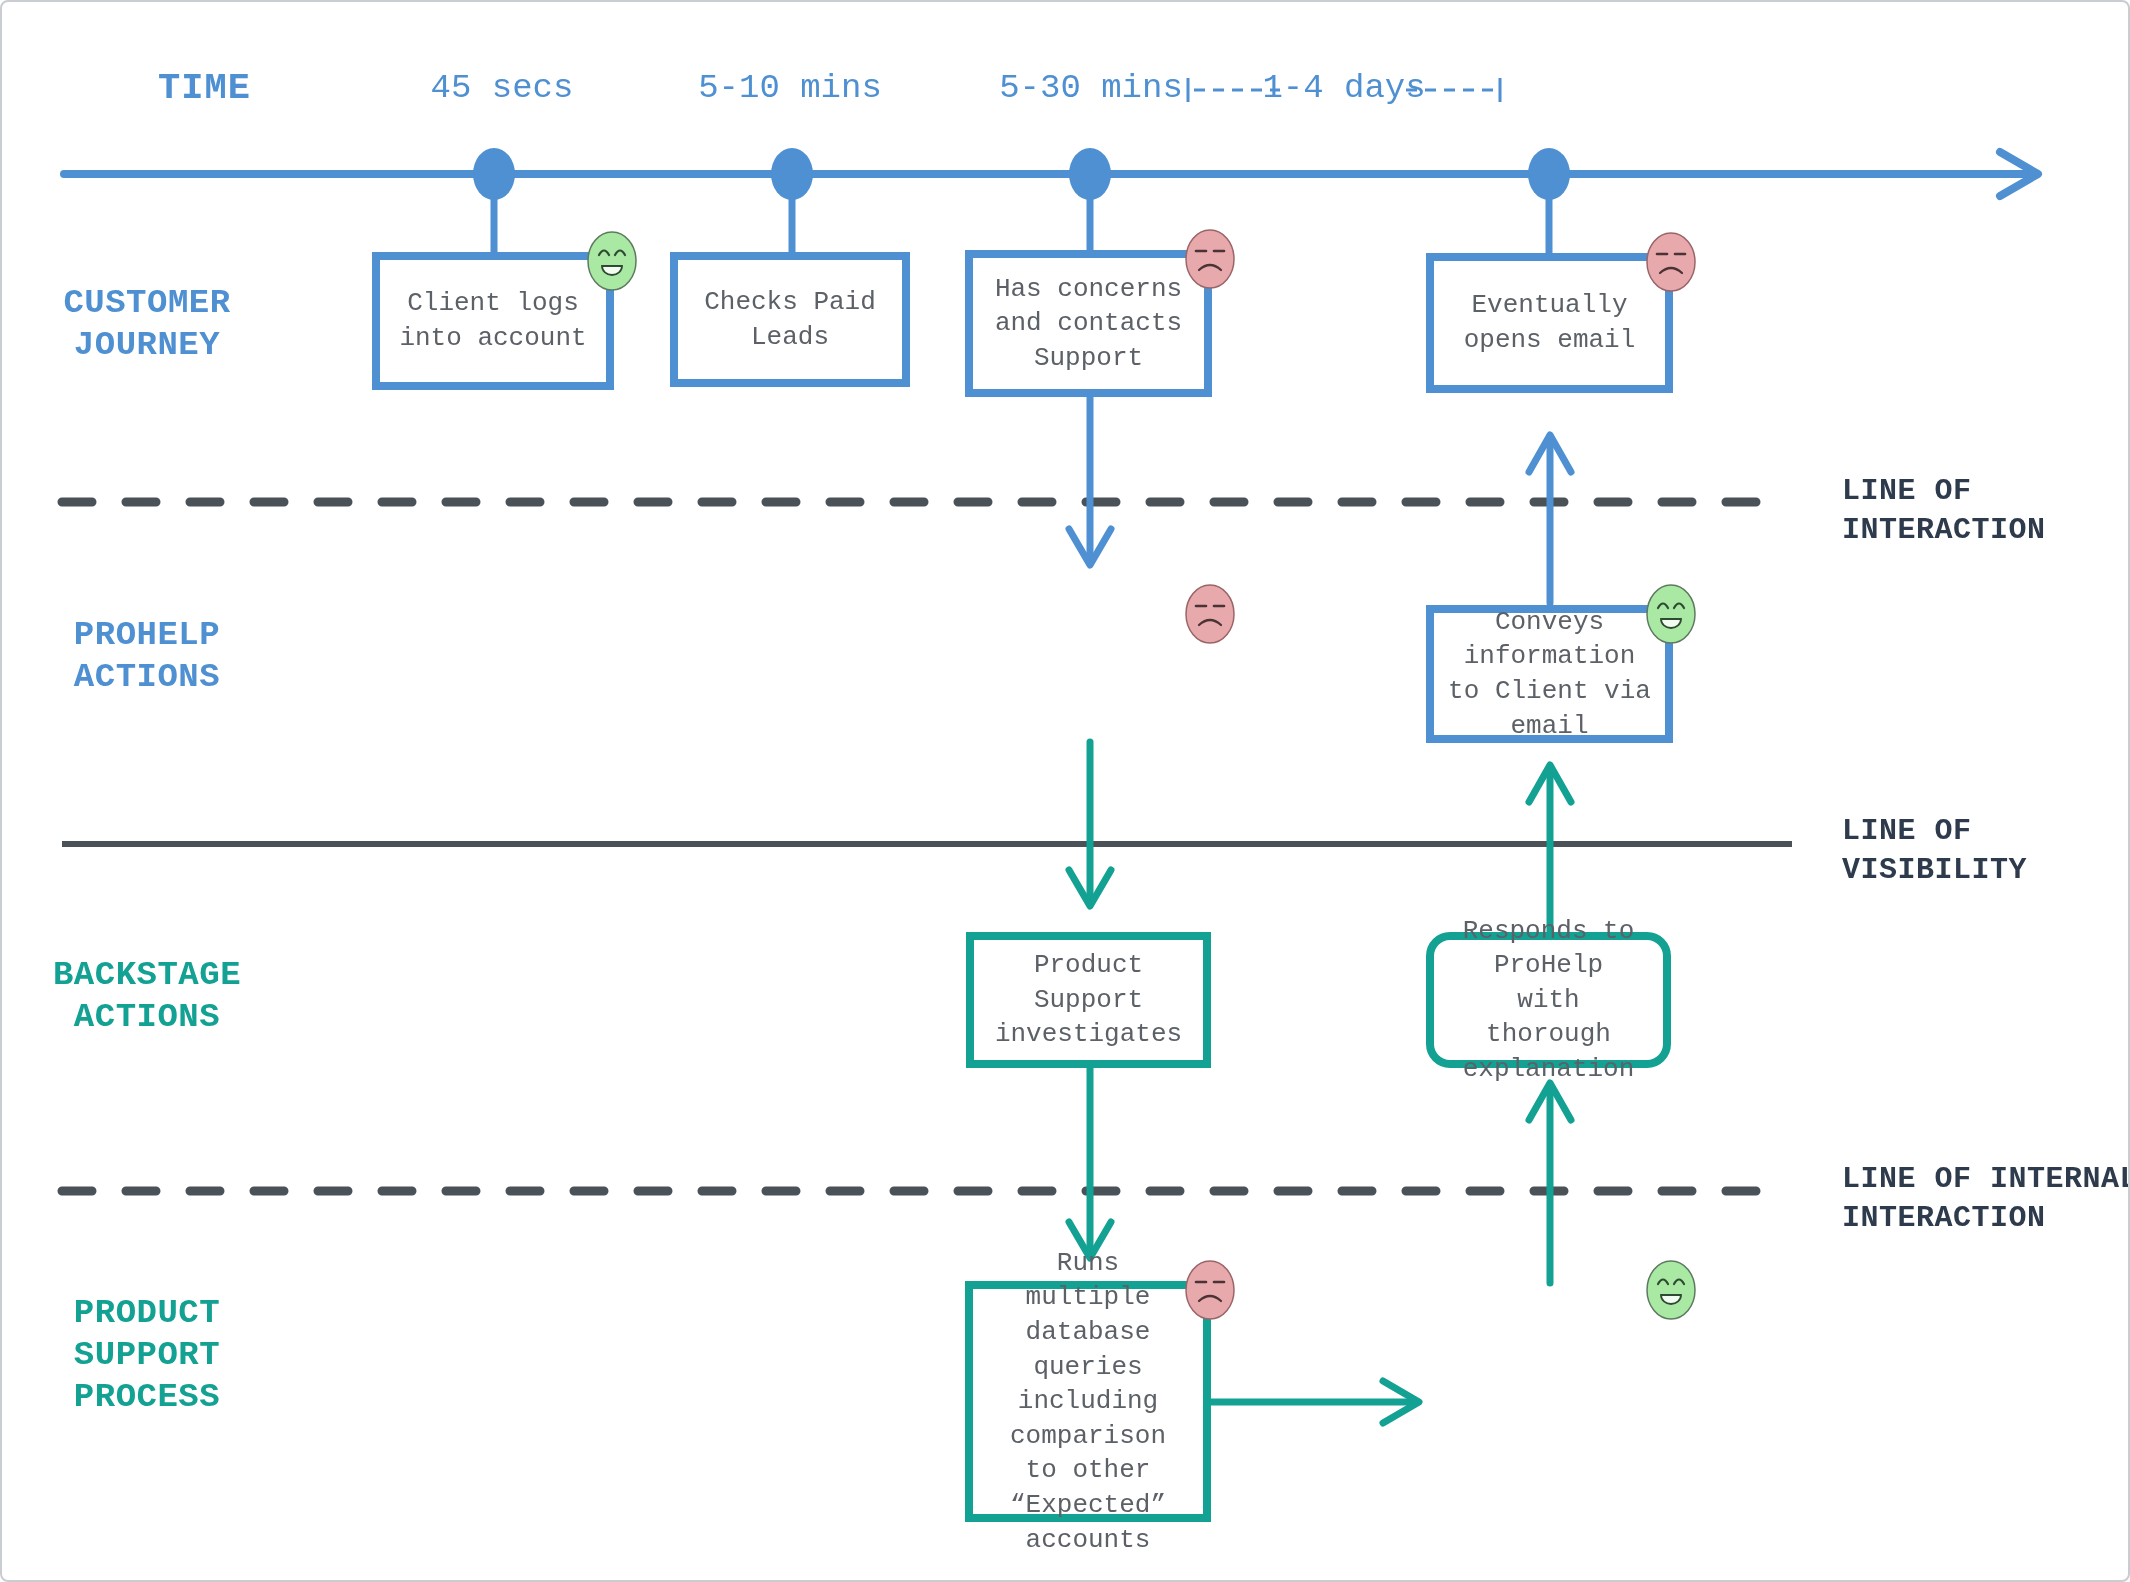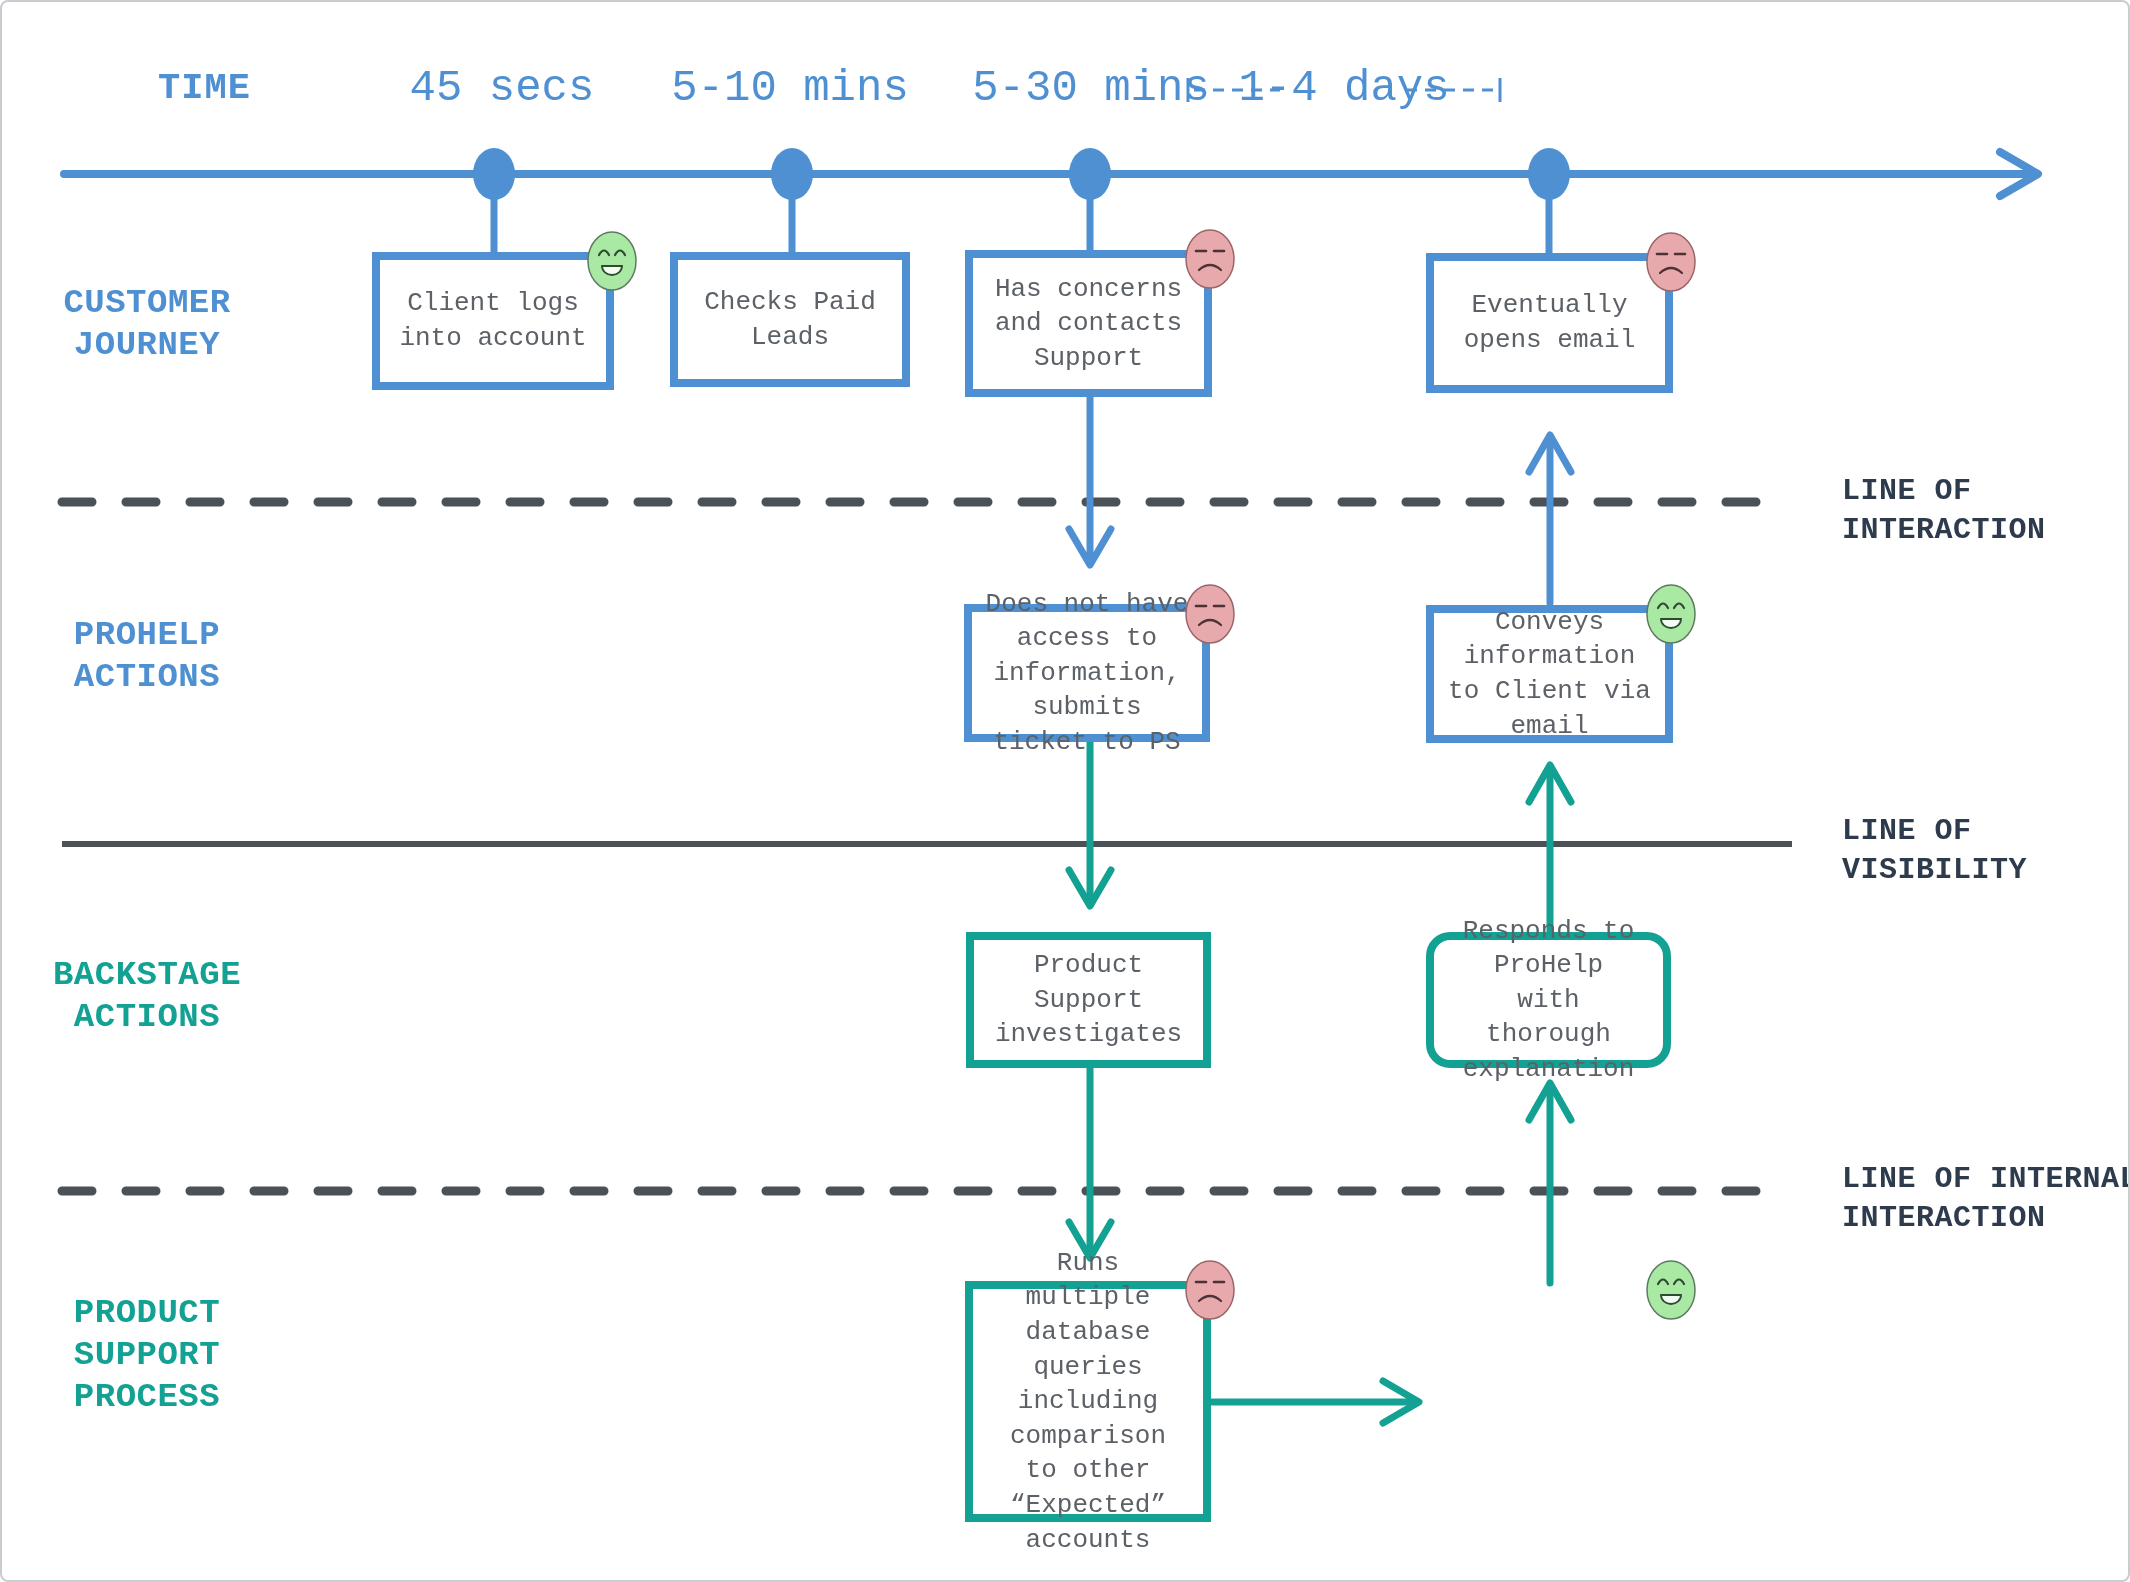--- a/index.html
+++ b/index.html
@@ -4,21 +4,21 @@
 <style>
   html,body{margin:0;padding:0;background:#fff;}
   .canvas{
     position:relative;width:2130px;height:1582px;background:#ffffff;
     border:2px solid #c9cdd1;border-radius:8px;box-sizing:border-box;overflow:hidden;
     font-family:Liberation Mono, monospace;
   }
   .layer{position:absolute;left:0;top:0;}
   .time-label{
     position:absolute;top:64px;height:44px;display:flex;align-items:center;justify-content:center;
-    font-size:44px;color:var(--blue);white-space:nowrap;
+    font-size:34px;color:var(--blue);white-space:nowrap;
   }
   .time-title{font-weight:bold;font-size:37px;letter-spacing:1px;}
   .lane-label{
     position:absolute;left:30px;width:230px;text-align:center;
     font-size:34px;font-weight:bold;line-height:1.24;letter-spacing:.5px;
   }
   .lane-blue{color:var(--blue);}
   .lane-teal{color:var(--teal);}
   .sep-label{
     position:absolute;left:1840px;font-size:30px;font-weight:bold;line-height:1.3;
@@ -123,23 +123,20 @@
   <div class="step step-blue" style="left:668px;top:250px;width:240px;height:135px;">
     <span>Checks Paid Leads</span>
   </div>
   <div class="step step-blue" style="left:963px;top:248px;width:247px;height:147px;">
     <span>Has concerns and contacts Support</span>
   </div>
   <div class="step step-blue" style="left:1424px;top:251px;width:247px;height:140px;">
     <span>Eventually opens email</span>
   </div>
 
-  <div class="step step-blue" style="left:962px;top:602px;width:246px;height:138px;padding:10px 8px;">
-    <span>Does not have access to information, submits ticket to PS</span>
-  </div>
   <div class="step step-blue" style="left:1424px;top:603px;width:247px;height:138px;">
     <span>Conveys information to Client via email</span>
   </div>
 
   <div class="step step-teal" style="left:964px;top:930px;width:245px;height:136px;padding:10px 52px;">
     <span>Product Support investigates</span>
   </div>
   <div class="step step-teal" style="left:1424px;top:930px;width:245px;height:136px;padding:10px 40px;border-radius:24px;">
     <span>Responds to ProHelp with thorough explanation</span>
   </div>

